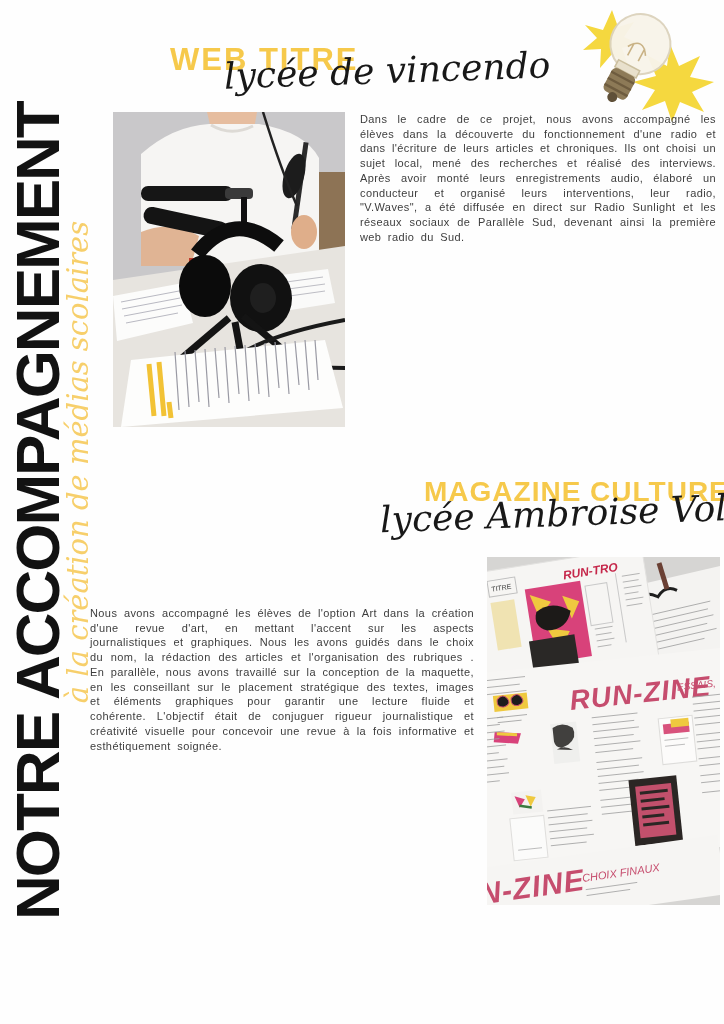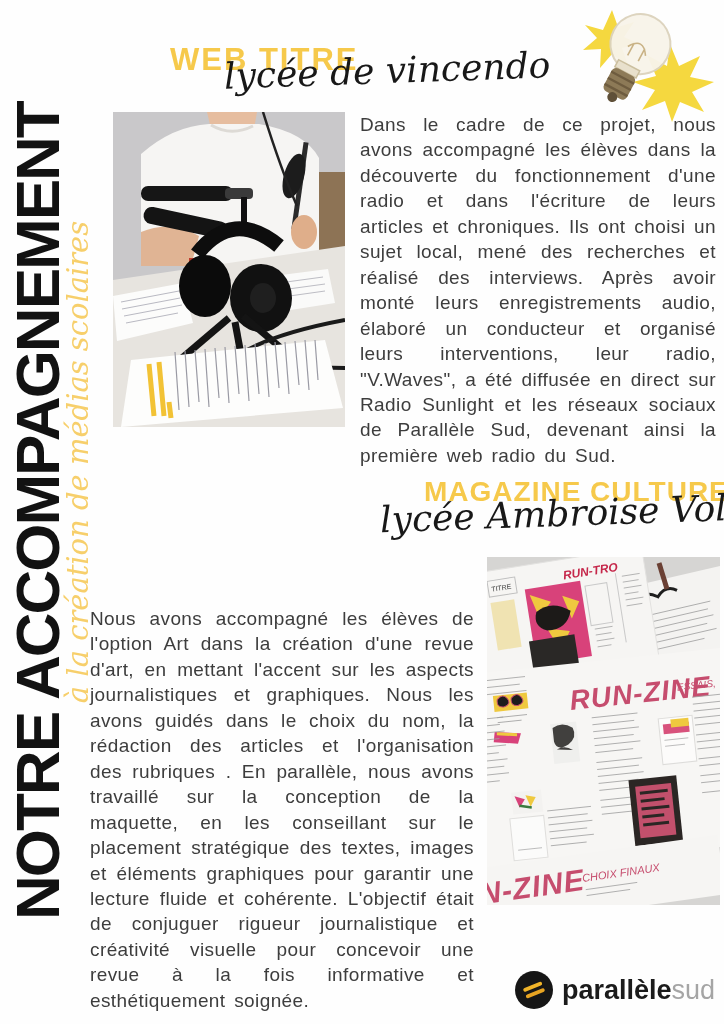--- a/index.html
+++ b/index.html
@@ -28,21 +28,21 @@
   .h1{left:170px;top:42px;font-size:31px;letter-spacing:2px;}
   .h2{left:424px;top:476px;font-size:28px;letter-spacing:1px;}
   .school{
     position:absolute;font-family:"DejaVu Serif",cursive;font-style:italic;
     color:#181818;white-space:nowrap;transform:rotate(-2deg);
   }
   .school1{left:224px;top:50px;font-size:36px;}
   .school2{left:380px;top:492px;font-size:36px;}
   
   .para{
-    position:absolute;color:#3D3D3D;font-size:19px;line-height:1.34;
+    position:absolute;color:#3D3D3D;font-size:11px;line-height:1.34;
     letter-spacing:0.4px;word-spacing:3px;text-align:justify;
   }
   .para1{left:360px;top:112px;width:356px;}
   .para2{left:90px;top:558px;width:384px;margin-top:48px;}
   
   .photo{position:absolute;display:block;}
   .photo1{left:113px;top:112px;}
   .photo2{left:487px;top:557px;}
   .bulb{position:absolute;left:570px;top:0;}
   
@@ -218,26 +218,14 @@
     </g>
 
     <g transform="rotate(-8 60 330)">
       <rect x="-30" y="302" width="266" height="60" fill="#F6F5F3"></rect>
       <text x="-8" y="338" font-size="30" font-weight="bold" font-style="italic" fill="#C64D6E" letter-spacing="1" font-family="Liberation Sans, sans-serif">N-ZINE</text>
       <text x="96" y="330" font-size="11" font-style="italic" fill="#C64D6E" font-family="Liberation Sans, sans-serif">CHOIX FINAUX</text>
       <path d="M98,338 h52 M98,344 h44" stroke="#A3A3A3" stroke-width="0.8"></path>
     </g>
   </svg>
 
-  <div class="logo">
-    <svg width="40" height="40" viewBox="0 0 40 40">
-      <circle cx="20" cy="20" r="19" fill="#161616"></circle>
-      <g transform="rotate(-22 20 20)">
-        <rect x="10" y="14.5" width="20" height="4" rx="2" fill="#F0B429"></rect>
-        <rect x="10" y="21.5" width="20" height="4" rx="2" fill="#E8A422"></rect>
-      </g>
-    </svg>
-    <div class="logo-text">
-      <span class="logo-bold">parallèle</span><span class="logo-light">sud</span>
-    </div>
-  </div>
 
 </div>
 
 </body></html>

